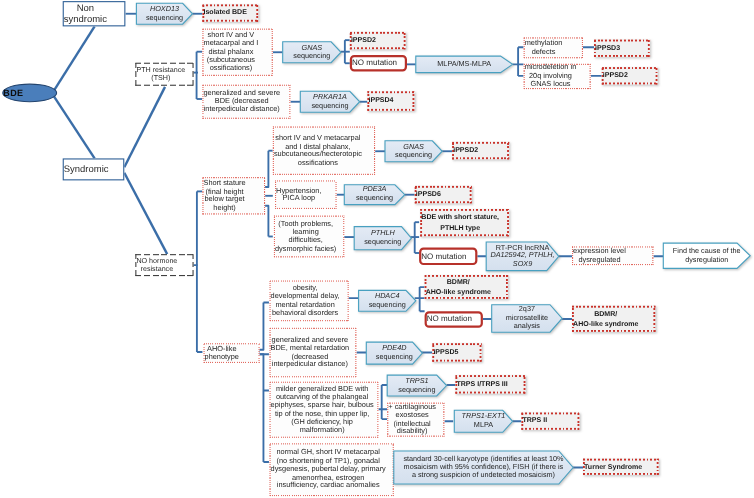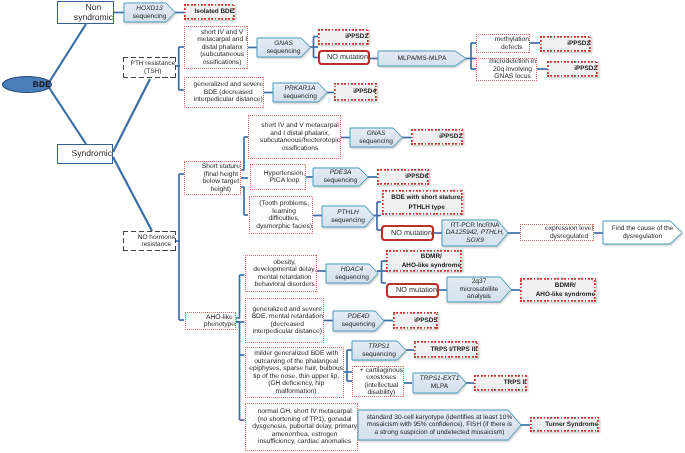--- a/index.html
+++ b/index.html
@@ -2,21 +2,21 @@
 <html><head>
 <meta charset="utf-8">
 <style>
   html,body{margin:0;padding:0;background:#fff;}
   body{width:685px;height:453px;font-family:"Liberation Sans",sans-serif;overflow:hidden;
        -webkit-font-smoothing:antialiased;text-rendering:geometricPrecision;}
   #stage{position:relative;width:685px;height:453px;background:#fff;}
   #links{position:absolute;left:0;top:0;width:685px;height:453px;}
 
   .node{position:absolute;box-sizing:border-box;display:flex;align-items:center;
-        justify-content:flex-end;text-align:center;line-height:1.12;color:#1a1a1a;}
+        justify-content:flex-start;text-align:center;line-height:1.12;color:#1a1a1a;}
   .ml span{white-space:pre-line;display:block;}
 
   
   .n-blue{border:1.9px solid #2e5f96;background:#ffffff;font-size:8.6px;color:#2b2b2b;}
 
   
   .n-dash{background:#ffffff;font-size:6.5px;color:#2b2b2b;padding:1px;
     background-image:
       repeating-linear-gradient(90deg,#404040 0 5.3px,transparent 5.3px 7.9px),
       repeating-linear-gradient(90deg,#404040 0 5.3px,transparent 5.3px 7.9px),

